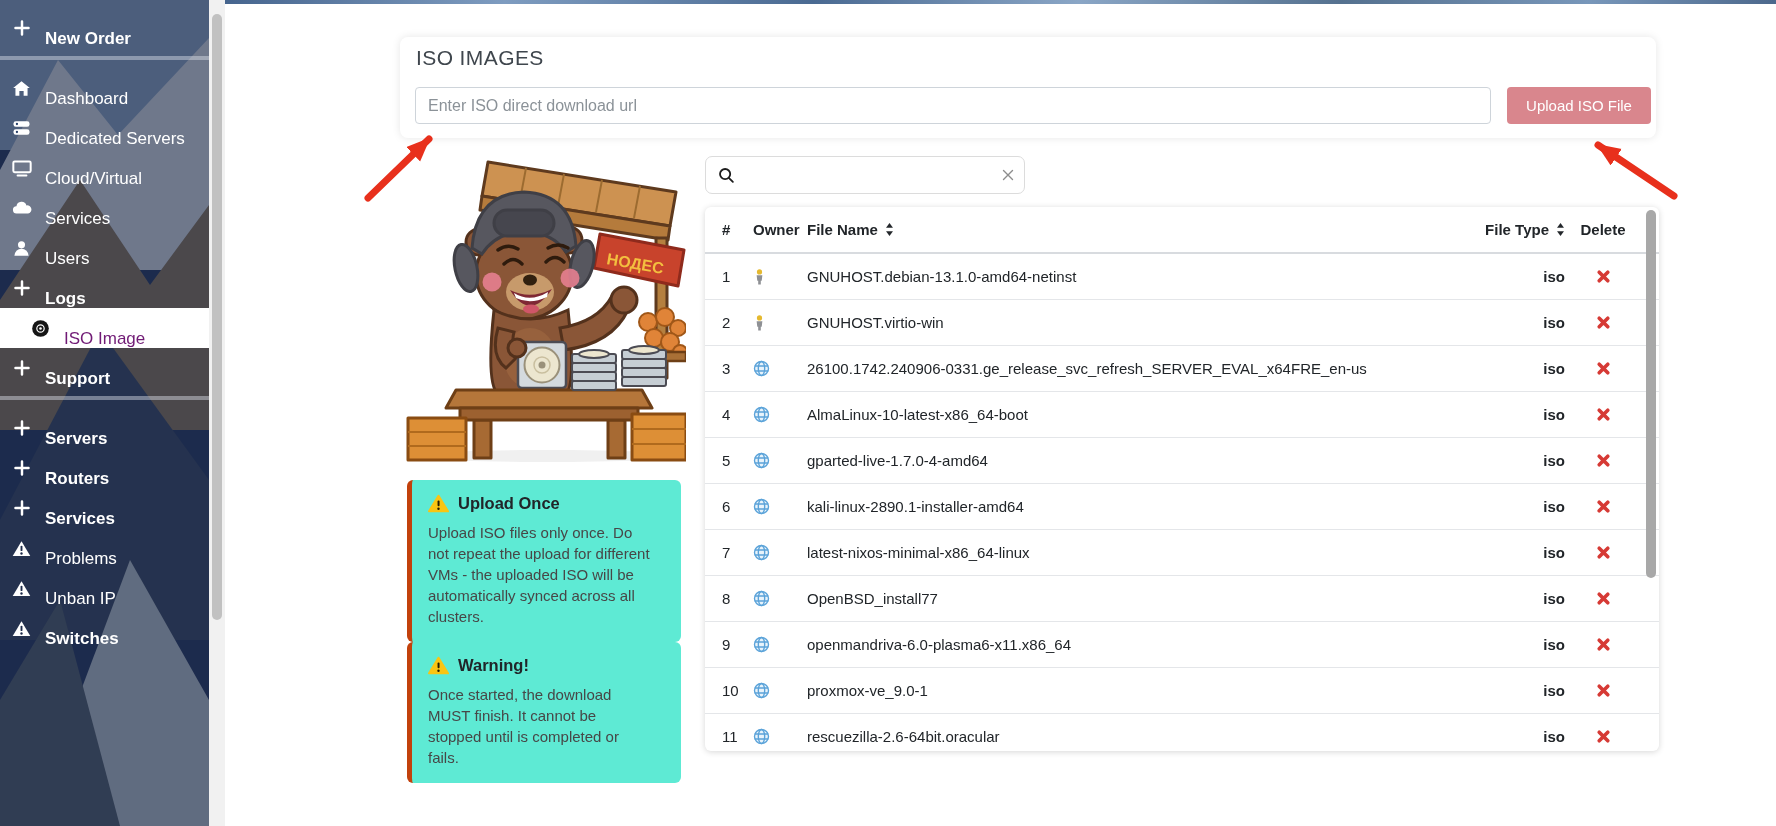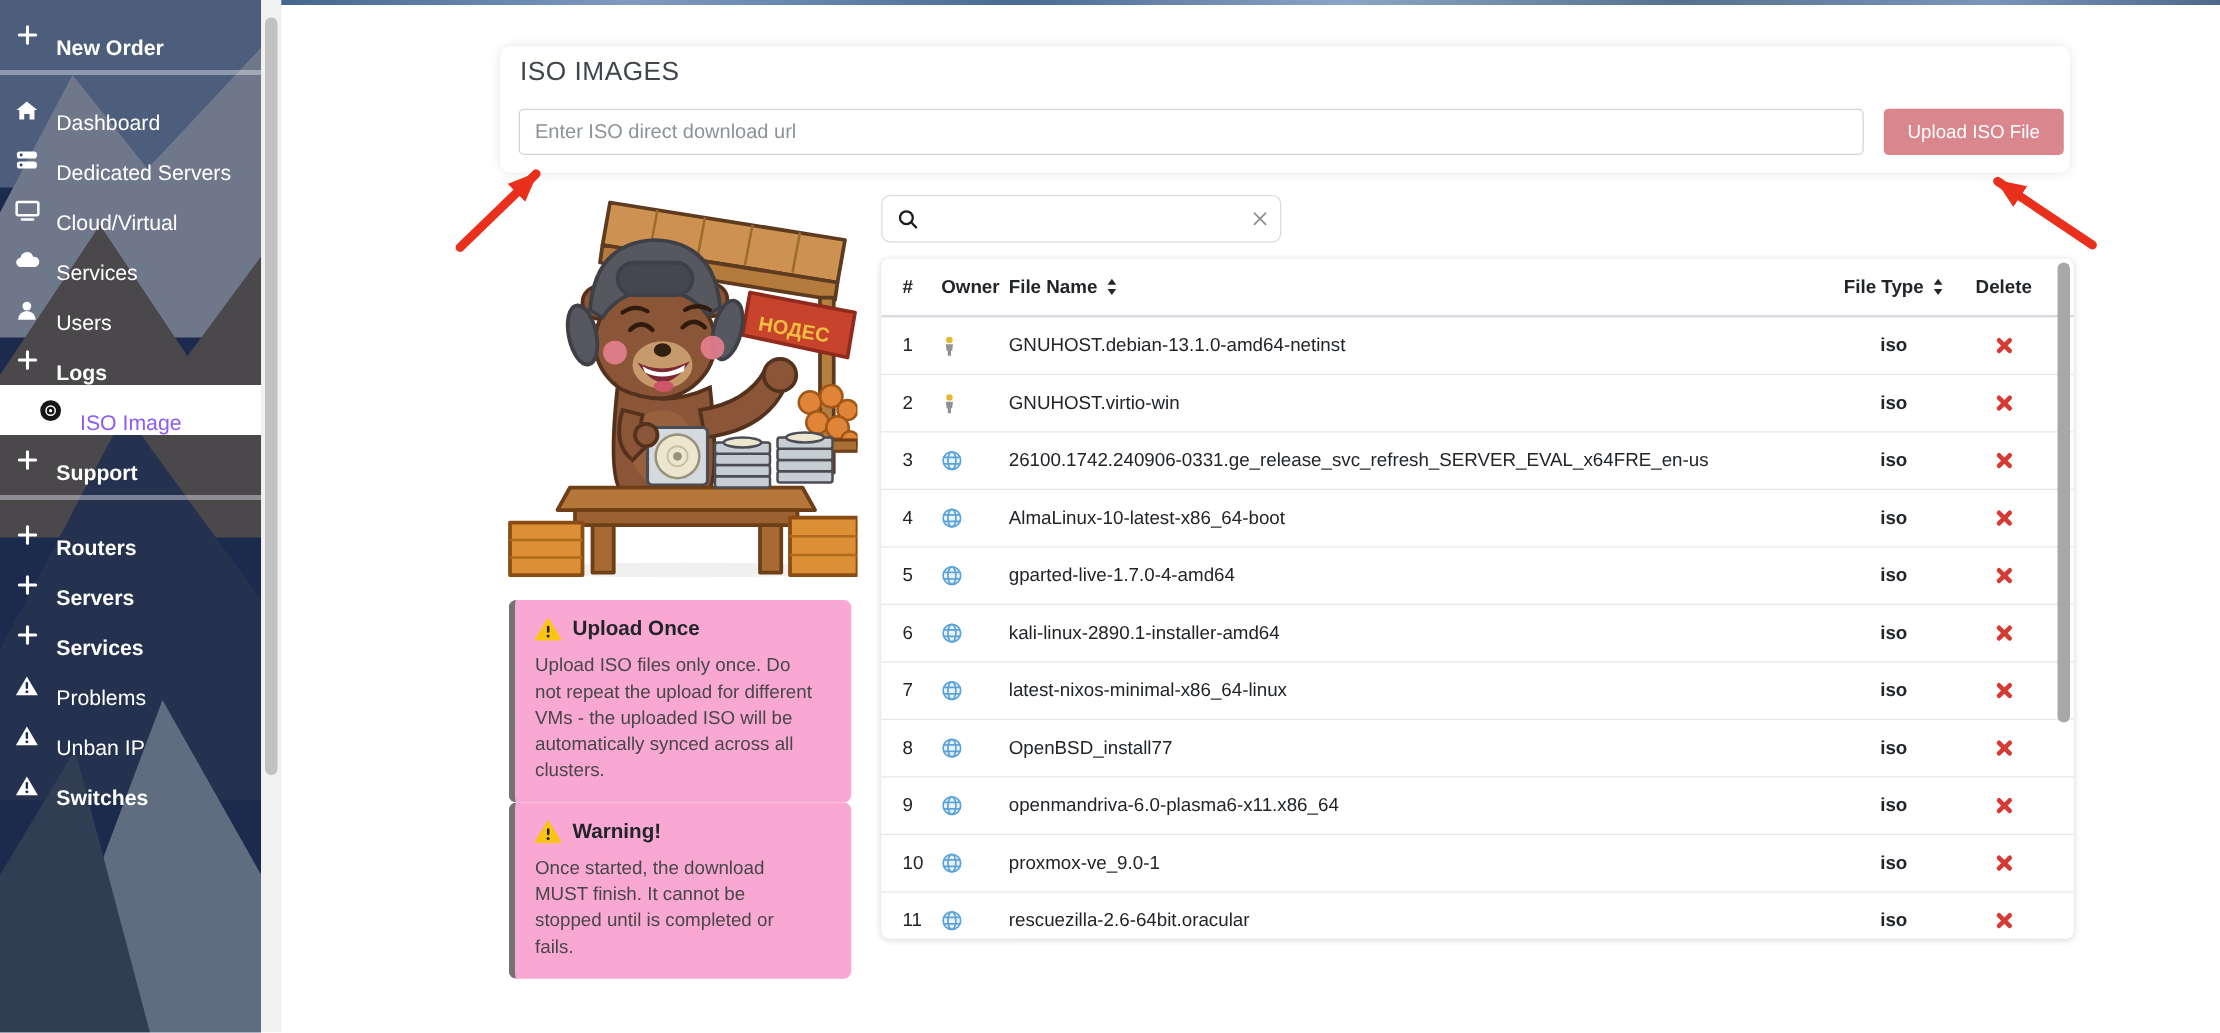--- a/index.html
+++ b/index.html
@@ -13,21 +13,21 @@
   
   .sidebar{left:0;top:0;width:209px;height:826px;overflow:hidden;}
   .sidebar .photo{position:absolute;inset:0;}
   .sidebar .overlay{position:absolute;inset:0;background:rgba(15,27,58,.52);}
   .nav{position:absolute;left:0;top:8px;width:209px;}
   .nav-item{display:flex;align-items:center;height:40px;padding-left:9px;
     color:#fff;font-size:17px;cursor:pointer;position:relative;}
   .nav-item .nav-ic{width:25px;display:flex;justify-content:center;align-items:center;margin-right:11px;flex:none;}
   .nav-item .nav-lb{white-space:nowrap;margin-top:21px;}
   .nav-item.bold .nav-lb{font-weight:bold;}
-  .nav-item.active{background:#ffffff;color:#8b5cf6;padding-left:28px;}
+  .nav-item.active{background:#ffffff;color:#701a75;padding-left:28px;}
   .nav-div{height:4px;background:rgba(222,226,235,.45);margin:8px 0;}
 
   .sb-scroll{left:209px;top:0;width:16px;height:826px;background:#f1f1f1;}
   .sb-thumb{position:absolute;left:3px;top:14px;width:10px;height:606px;background:#c1c1c1;border-radius:6px;}
 
   
   .top-strip{left:225px;top:0;width:1551px;height:4px;
     background:linear-gradient(90deg,#46658e,#7e9cc0 18%,#4a6a92 38%,#8aa6c6 55%,#55718f 72%,#7897ba 88%,#4c688c);}
 
   .card{background:#fff;border-radius:8px;box-shadow:0 0 9px rgba(0,0,0,.10);}
@@ -56,29 +56,29 @@
   
   .table-card{left:705px;top:207px;width:954px;height:544px;border-radius:6px;
     box-shadow:0 1px 6px rgba(0,0,0,.16);overflow:hidden;background:#fff;}
   .thead,.trow{position:relative;height:45px;}
   .thead{border-bottom:2px solid #d8dbdf;font-weight:bold;font-size:15px;color:#212529;}
   .trow{border-bottom:1px solid #e4e6e9;font-size:15px;color:#212529;}
   .cell{position:absolute;top:0;height:45px;display:flex;align-items:center;}
   .c-num{left:17px;width:30px;}
   .c-owner{left:48px;width:46px;}
   .c-name{left:102px;right:210px;white-space:nowrap;overflow:hidden;}
-  .c-type{left:760px;width:100px;justify-content:center;}
+  .c-type{left:760px;width:100px;justify-content:flex-end;}
   .c-del{left:858px;width:80px;justify-content:center;}
   .trow .c-type{font-weight:bold;}
   .sort-ic{margin-left:7px;display:inline-flex;}
   .tbl-thumb{position:absolute;right:3px;top:3px;width:10px;height:368px;background:#a8a8a8;border-radius:5px;}
 
   
-  .note{left:407px;width:274px;box-sizing:border-box;background:#f9a8d4;
-    border-left:5px solid #737373;border-radius:6px;padding:14px 28px 15px 16px;}
+  .note{left:407px;width:274px;box-sizing:border-box;background:#5eead4;
+    border-left:5px solid #c2410c;border-radius:6px;padding:14px 28px 15px 16px;}
   .note-1{top:480px;}
   .note-2{top:642px;}
   .note-title{display:flex;align-items:center;gap:9px;font-size:16.5px;font-weight:bold;
     color:#212529;margin-bottom:9px;}
   .note-body{font-size:15px;line-height:1.4;color:#474747;}
 
   .arrows{left:0;top:0;width:1776px;height:826px;pointer-events:none;z-index:40;}
 </style>
 </head>
 <body>
@@ -175,29 +175,29 @@
         </span>
         <span class="nav-lb">Support</span>
       </div>
       <div class="nav-div"></div>
       <div class="nav-item bold">
         <span class="nav-ic">
           <svg width="18" height="18" viewBox="0 0 16 16">
             <path d="M8 2.2v11.6M2.2 8h11.6" stroke="#fff" stroke-width="2.2" stroke-linecap="round"></path>
           </svg>
         </span>
-        <span class="nav-lb">Routers</span>
+        <span class="nav-lb">Servers</span>
       </div>
       <div class="nav-item bold">
         <span class="nav-ic">
           <svg width="18" height="18" viewBox="0 0 16 16">
             <path d="M8 2.2v11.6M2.2 8h11.6" stroke="#fff" stroke-width="2.2" stroke-linecap="round"></path>
           </svg>
         </span>
-        <span class="nav-lb">Servers</span>
+        <span class="nav-lb">Routers</span>
       </div>
       <div class="nav-item bold">
         <span class="nav-ic">
           <svg width="18" height="18" viewBox="0 0 16 16">
             <path d="M8 2.2v11.6M2.2 8h11.6" stroke="#fff" stroke-width="2.2" stroke-linecap="round"></path>
           </svg>
         </span>
         <span class="nav-lb">Services</span>
       </div>
       <div class="nav-item">

